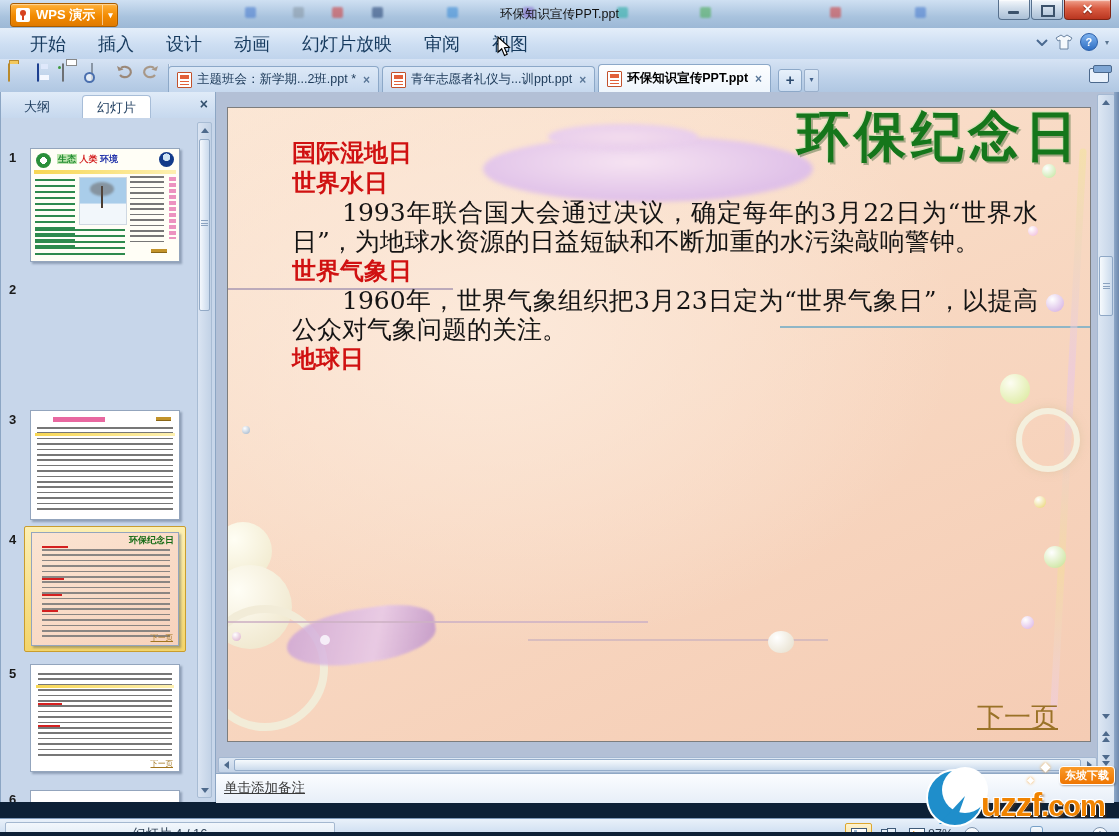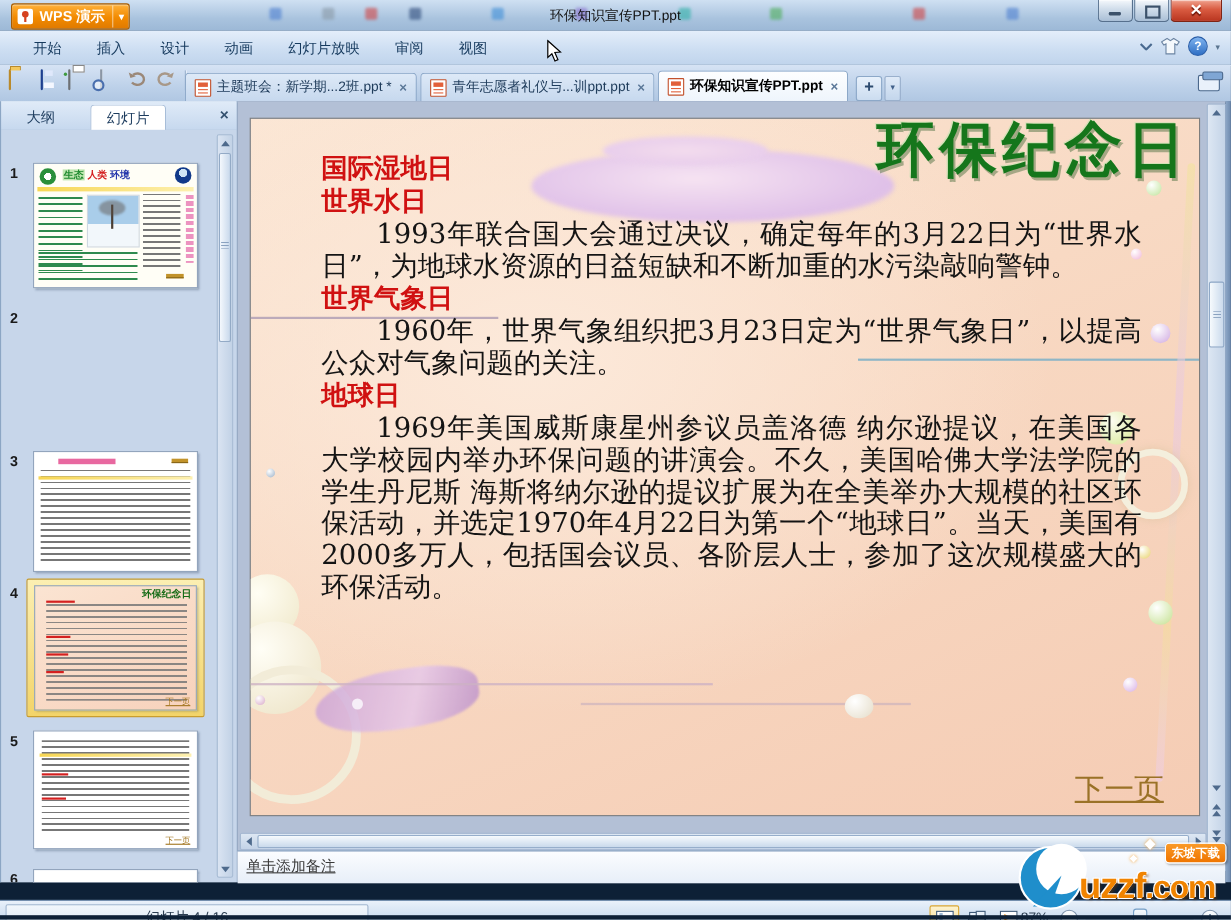--- a/index.html
+++ b/index.html
@@ -29,21 +29,21 @@
   .winbtn.close{width:45px;background:linear-gradient(#f0a28e,#d95b41 45%,#b93620);border-color:#7e2415;}
   .ic-min{position:absolute;left:9px;bottom:5px;width:11px;height:3px;background:#3c526b;border-radius:1px;}
   .ic-max{position:absolute;left:9px;top:5px;width:10px;height:8px;border:2px solid #3c526b;background:transparent;}
   .ic-x{position:absolute;left:0;right:0;top:1px;text-align:center;color:#fff;font-size:14px;font-weight:bold;text-shadow:0 1px 1px #6e1507;}
 
   
   .menubar{position:absolute;left:0;top:28px;right:0;height:31px;
     background:linear-gradient(#e4eefa,#cddef2 55%,#c0d4ec);
     border-bottom:1px solid #a9c0da;}
   .menu-items{position:absolute;left:14px;top:0;height:31px;display:flex;align-items:center;}
-  .menu-item{padding:4px 16px;font-size:13px;color:#163a5e;border-radius:3px;cursor:default;}
+  .menu-item{padding:4px 16px;font-size:18px;color:#163a5e;border-radius:3px;cursor:default;}
   .menu-right{position:absolute;right:10px;top:5px;display:flex;align-items:center;gap:7px;}
   .chev{width:12px;height:8px;}
   .help-ic{width:16px;height:16px;border-radius:50%;background:linear-gradient(#7fb3ef,#2f6fc4);
     color:#fff;font-size:11px;font-weight:bold;text-align:center;line-height:16px;border:1px solid #2a5ea8;}
   .mini-caret{font-size:8px;color:#5a748f;}
 
   
   .toolbar{position:absolute;left:0;top:59px;right:0;height:33px;
     background:linear-gradient(#d6e3f4,#bdd1e9 60%,#b0c7e2);
     border-bottom:1px solid #8ca8c8;}
@@ -414,21 +414,20 @@
 
       <div class="slide-title">环保纪念日</div>
 
       <div class="slide-text">
         <div class="s-heading">国际湿地日</div>
         <div class="s-heading">世界水日</div>
         <p class="s-body">1993年联合国大会通过决议，确定每年的3月22日为“世界水日”，为地球水资源的日益短缺和不断加重的水污染敲响警钟。</p>
         <div class="s-heading">世界气象日</div>
         <p class="s-body">1960年，世界气象组织把3月23日定为“世界气象日”，以提高公众对气象问题的关注。</p>
         <div class="s-heading">地球日</div>
-        <p class="s-body">1969年美国威斯康星州参议员盖洛德 纳尔逊提议，在美国各大学校园内举办环保问题的讲演会。不久，美国哈佛大学法学院的学生丹尼斯 海斯将纳尔逊的提议扩展为在全美举办大规模的社区环保活动，并选定1970年4月22日为第一个“地球日”。当天，美国有2000多万人，包括国会议员、各阶层人士，参加了这次规模盛大的环保活动。</p>
       </div>
 
       <div class="next-link">下一页</div>
     </div>
 
     <div class="vscroll">
       <div class="vbtn" style="top:0">
           <span class="tri up"></span>
         </div>
       <div class="vsc-thumb">

